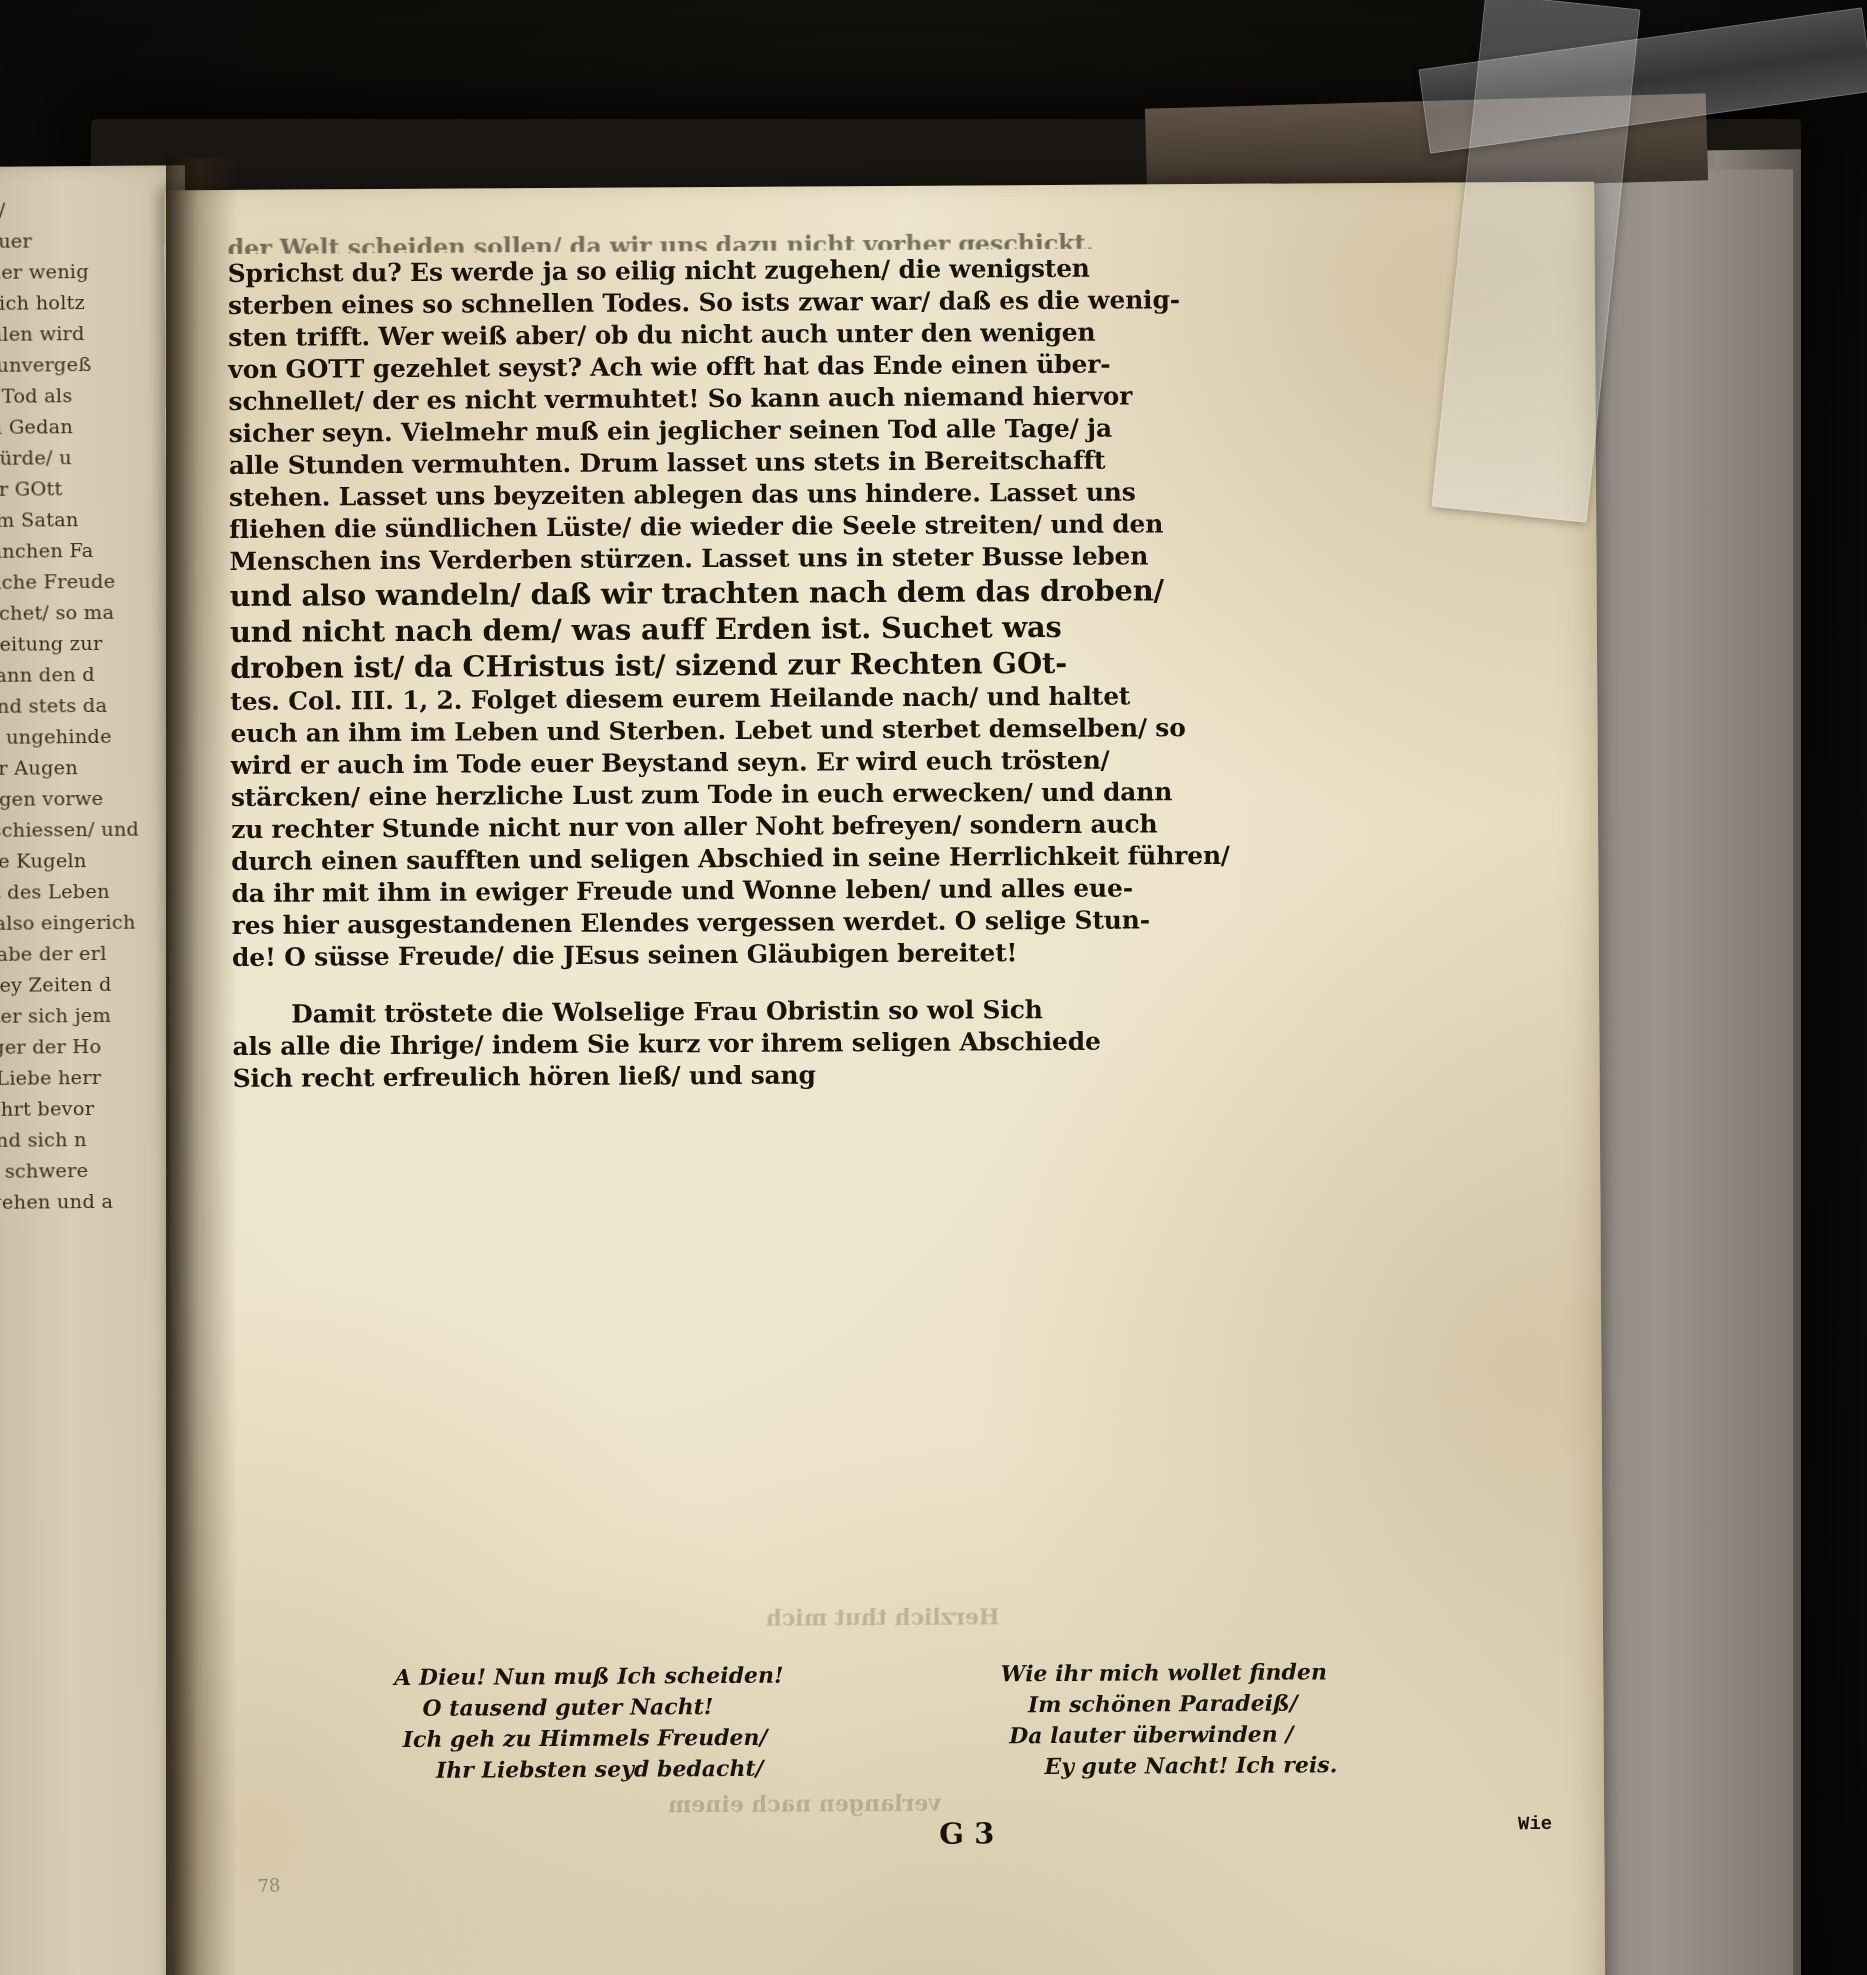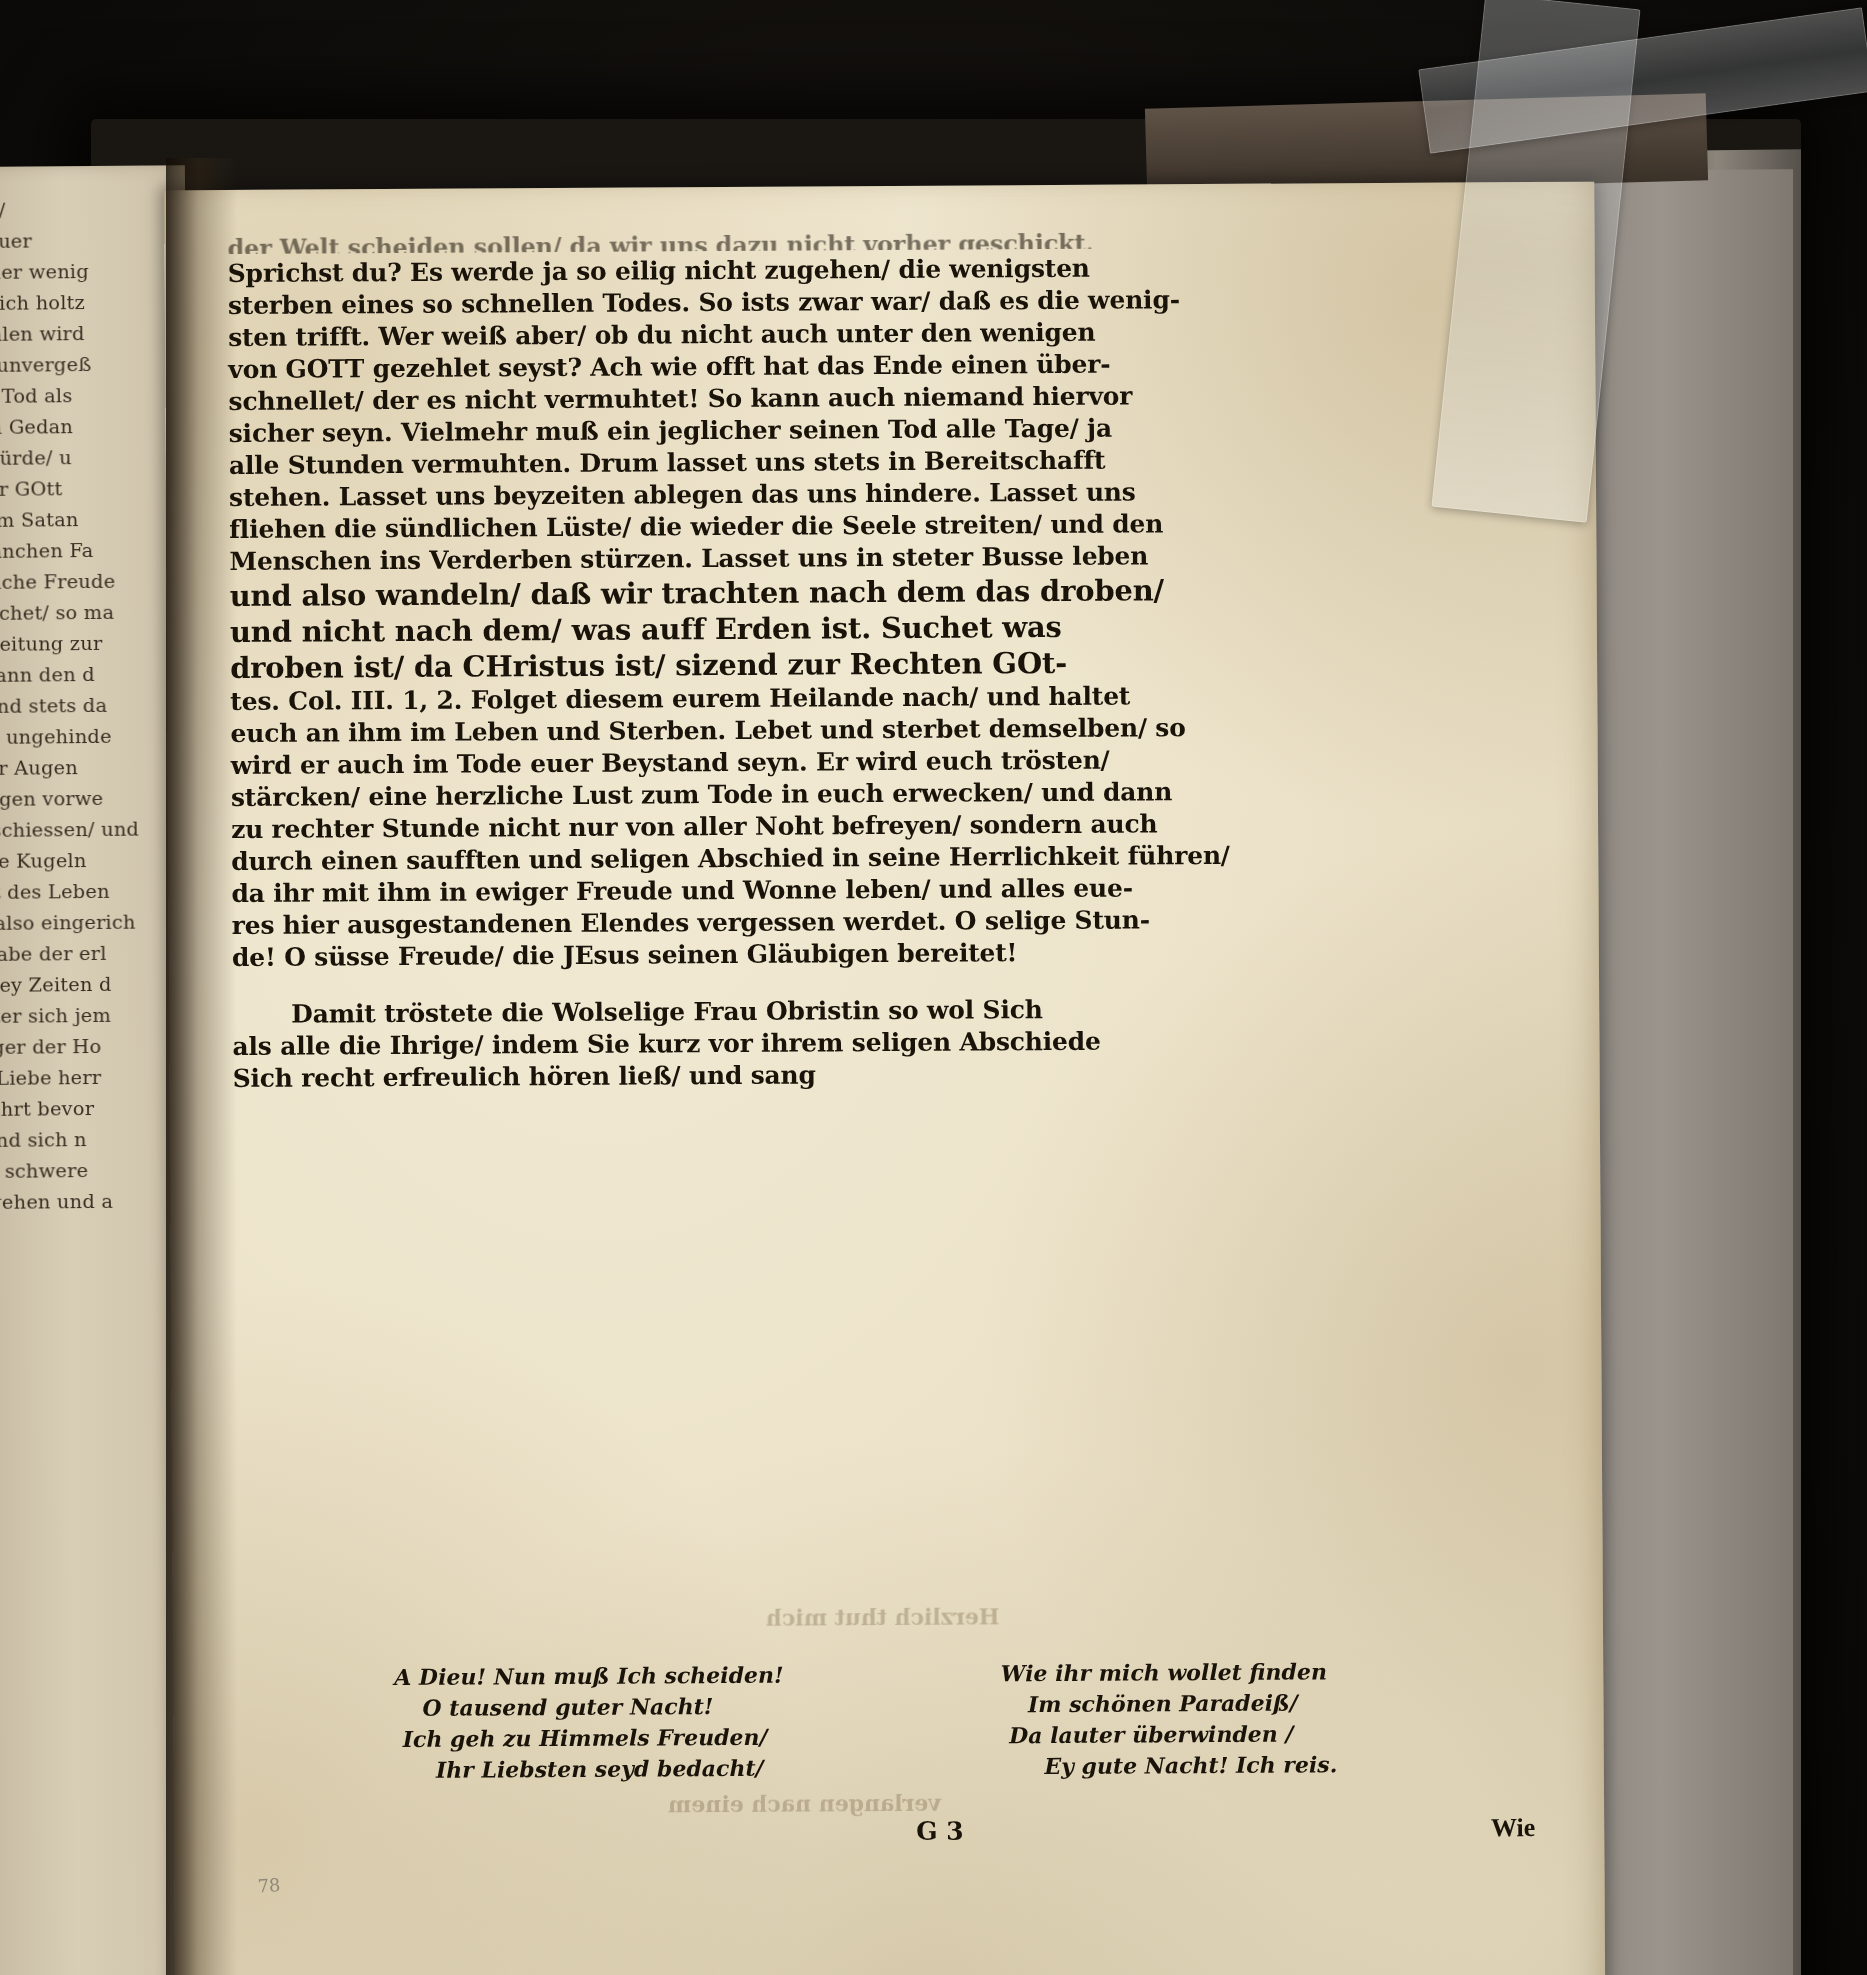--- a/index.html
+++ b/index.html
@@ -198,33 +198,33 @@
   #page-footer {
     position: absolute;
     left: 221px;
     top: 1631px;
     width: 1157px;
     display: flex;
     align-items: baseline;
   }
   #signature-mark {
     position: absolute;
-    left: 521px;
-    font-size: 25px;
+    left: 544px;
+    font-size: 29px;
     font-weight: 700;
     color: #1a1309;
     font-family: "DejaVu Serif", serif;
   }
   #catchword {
     position: absolute;
-    right: 17px;
-    font-size: 26px;
+    right: 0;
+    font-size: 19px;
     font-weight: 700;
     color: #1a1309;
-    font-family: Liberation Serif, serif;
+    font-family: Liberation Mono, monospace;
   }
 
   
   .bleed {
     position: absolute;
     color: #6a5334;
     opacity: 0.30;
     font-size: 22px;
     font-weight: 700;
     font-family: "DejaVu Serif", serif;

